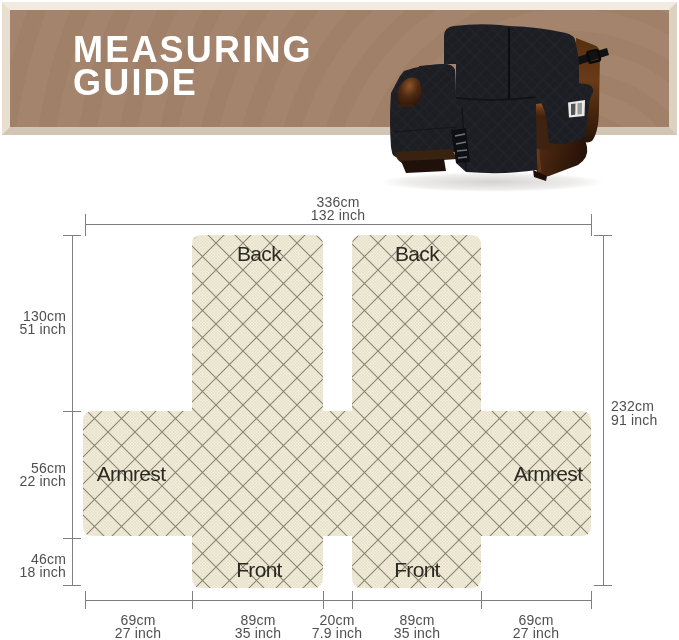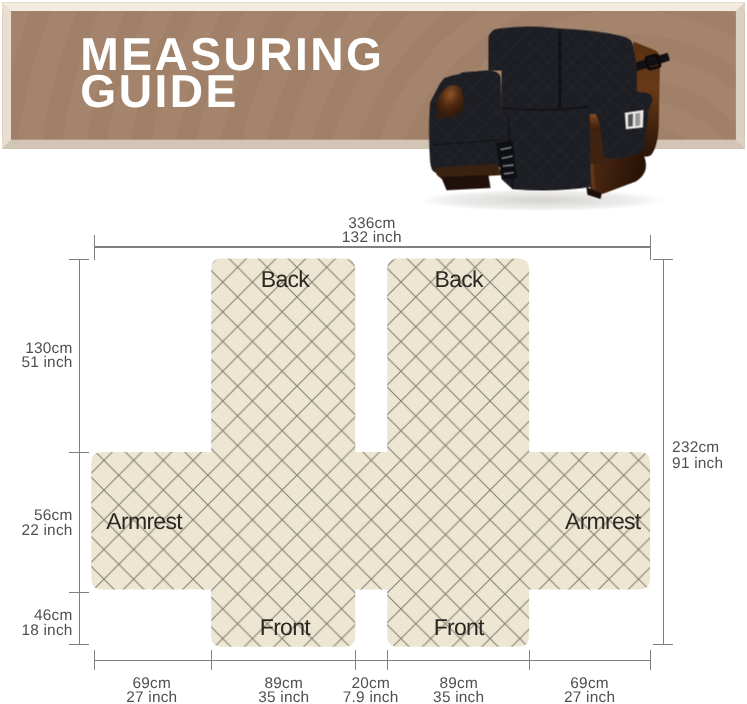--- a/index.html
+++ b/index.html
@@ -3,21 +3,21 @@
 html,body{margin:0;padding:0}
 *{-webkit-font-smoothing:antialiased}
 body{width:679px;height:640px;position:relative;background:#ffffff;font-family:"Liberation Sans",sans-serif;overflow:hidden}
 </style></head><body>
 
 <div style="position:absolute;left:2px;top:2px;width:675px;height:133px;box-sizing:border-box;border:8px solid;border-color:#f3ebe0 #ddd1c2 #d3c5b5 #eaded1;background:#a3826a"></div>
 
 <div style="position:absolute;left:10px;top:10px;width:659px;height:117px;background:
 repeating-radial-gradient(circle at 85% 170%, rgba(60,35,18,0.025) 0 18px, rgba(255,245,235,0.02) 18px 40px)"></div>
 
-<div style="position:absolute;left:73px;top:33px;will-change:opacity;font-weight:bold;font-size:42px;line-height:33px;color:#ffffff;letter-spacing:2.2px">MEASURING<br>GUIDE</div>
+<div style="position:absolute;left:73px;top:33px;will-change:opacity;font-weight:bold;font-size:36px;line-height:33px;color:#ffffff;letter-spacing:2.2px">MEASURING<br>GUIDE</div>
 
 <svg style="position:absolute;left:385px;top:15px;will-change:opacity" width="228" height="180" viewBox="385 15 228 180">
 <defs>
 <linearGradient id="lg-col" x1="0" y1="0" x2="0" y2="1">
 <stop offset="0" stop-color="#57300f"></stop>
         <stop offset="0.4" stop-color="#693a17"></stop>
         <stop offset="0.8" stop-color="#3c200c"></stop>
         <stop offset="1" stop-color="#2a1507"></stop>
 </linearGradient>
 <linearGradient id="lg-base" x1="0" y1="0" x2="1" y2="0.25">

